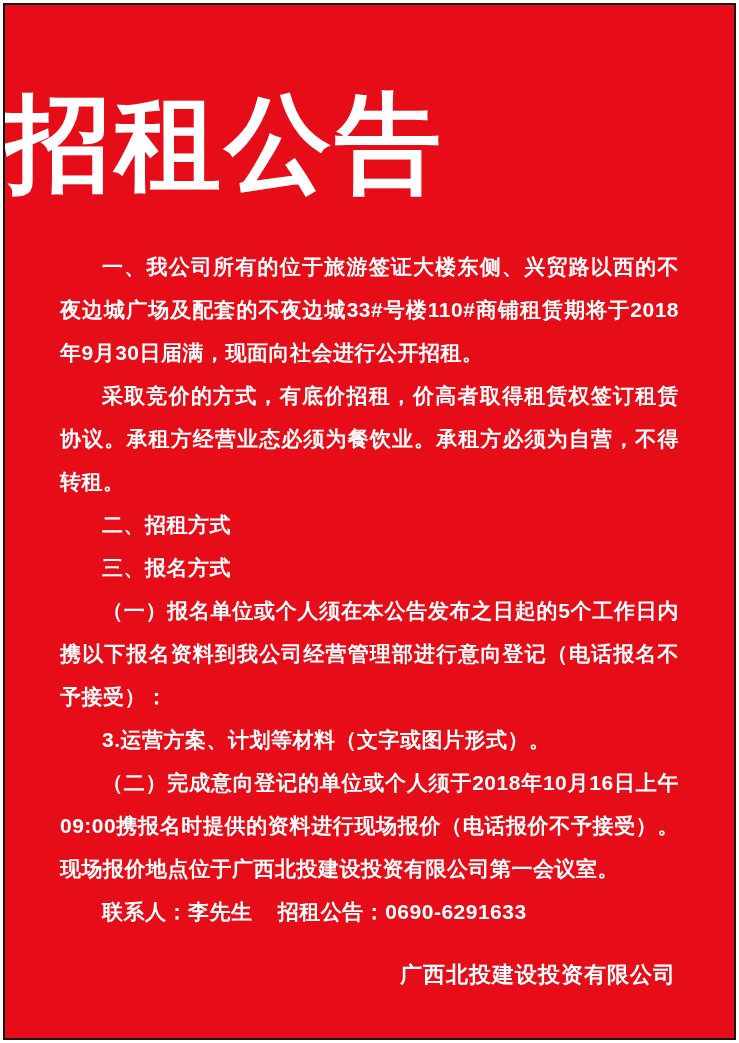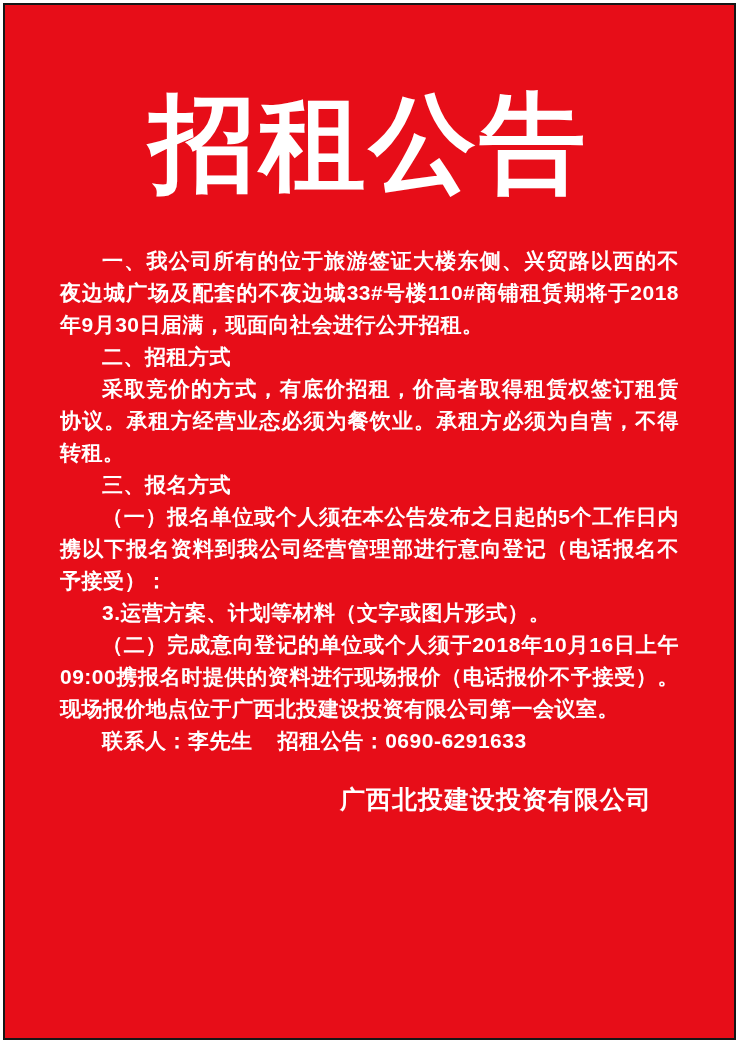--- a/index.html
+++ b/index.html
@@ -11,75 +11,74 @@
   .page {
     width: 729px;
     height: 1033px;
     margin: 3px;
     border: 2px solid #161616;
     background: #e70d18;
     overflow: hidden;
   }
   .title {
     margin-top: 70px;
-    text-align: center;
     color: #ffffff;
     font-family: "Liberation Serif", serif;
     font-weight: 700;
     font-size: 106px;
     line-height: 140px;
     letter-spacing: 4px;
     white-space: nowrap;
   }
   .body-text {
     margin-top: 30px;
     padding: 0 55px;
     color: #ffffff;
     font-weight: 700;
     font-size: 21px;
-    line-height: 32px;
+    line-height: 43px;
     letter-spacing: 0.5px;
   }
   .para {
     text-indent: 2em;
     text-align: justify;
     text-justify: inter-character;
   }
   .contact-gap {
     display: inline-block;
     width: 1.2em;
   }
   .signature {
     margin-top: 26px;
-    padding: 0 82px;
+    padding: 0 58px;
     text-align: right;
     color: #ffffff;
     font-weight: 700;
-    font-size: 25px;
+    font-size: 22px;
     line-height: 32px;
     letter-spacing: 1px;
   }
   .signature-inner {
     display: inline-block;
     text-align: center;
   }
 </style>
 </head>
 <body>
 
 <div class="page">
 
   <h1 class="title">招租公告</h1>
 
   <div class="body-text">
 
     <div>
         <p class="para">一、我公司所有的位于旅游签证大楼东侧、兴贸路以西的不夜边城广场及配套的不夜边城33#号楼110#商铺租赁期将于2018年9月30日届满，现面向社会进行公开招租。</p>
+        <p class="para">采取竞价的方式，有底价招租，价高者取得租赁权签订租赁协议。承租方经营业态必须为餐饮业。承租方必须为自营，不得转租。</p>
         <p class="para">二、招租方式</p>
-        <p class="para">采取竞价的方式，有底价招租，价高者取得租赁权签订租赁协议。承租方经营业态必须为餐饮业。承租方必须为自营，不得转租。</p>
         <p class="para">三、报名方式</p>
         <p class="para">（一）报名单位或个人须在本公告发布之日起的5个工作日内携以下报名资料到我公司经营管理部进行意向登记（电话报名不予接受）：</p>
         <p class="para">3.运营方案、计划等材料（文字或图片形式）。</p>
         <p class="para">（二）完成意向登记的单位或个人须于2018年10月16日上午09:00携报名时提供的资料进行现场报价（电话报价不予接受）。现场报价地点位于广西北投建设投资有限公司第一会议室。</p>
       </div>
 
     <p class="para"><span>联系人：</span><span>李先生</span><span class="contact-gap"></span><span>招租公告：</span><span>0690-6291633</span></p>
   </div>
 
   <div class="signature">

